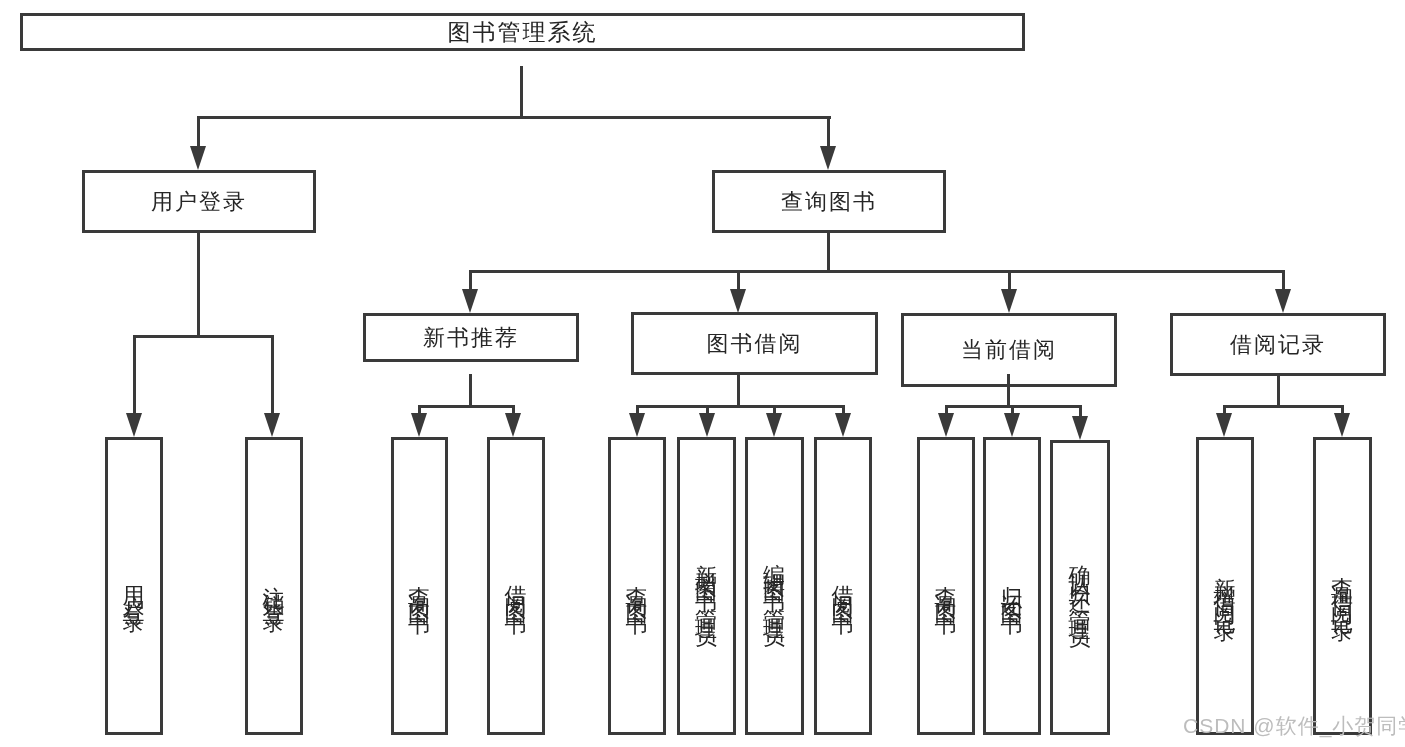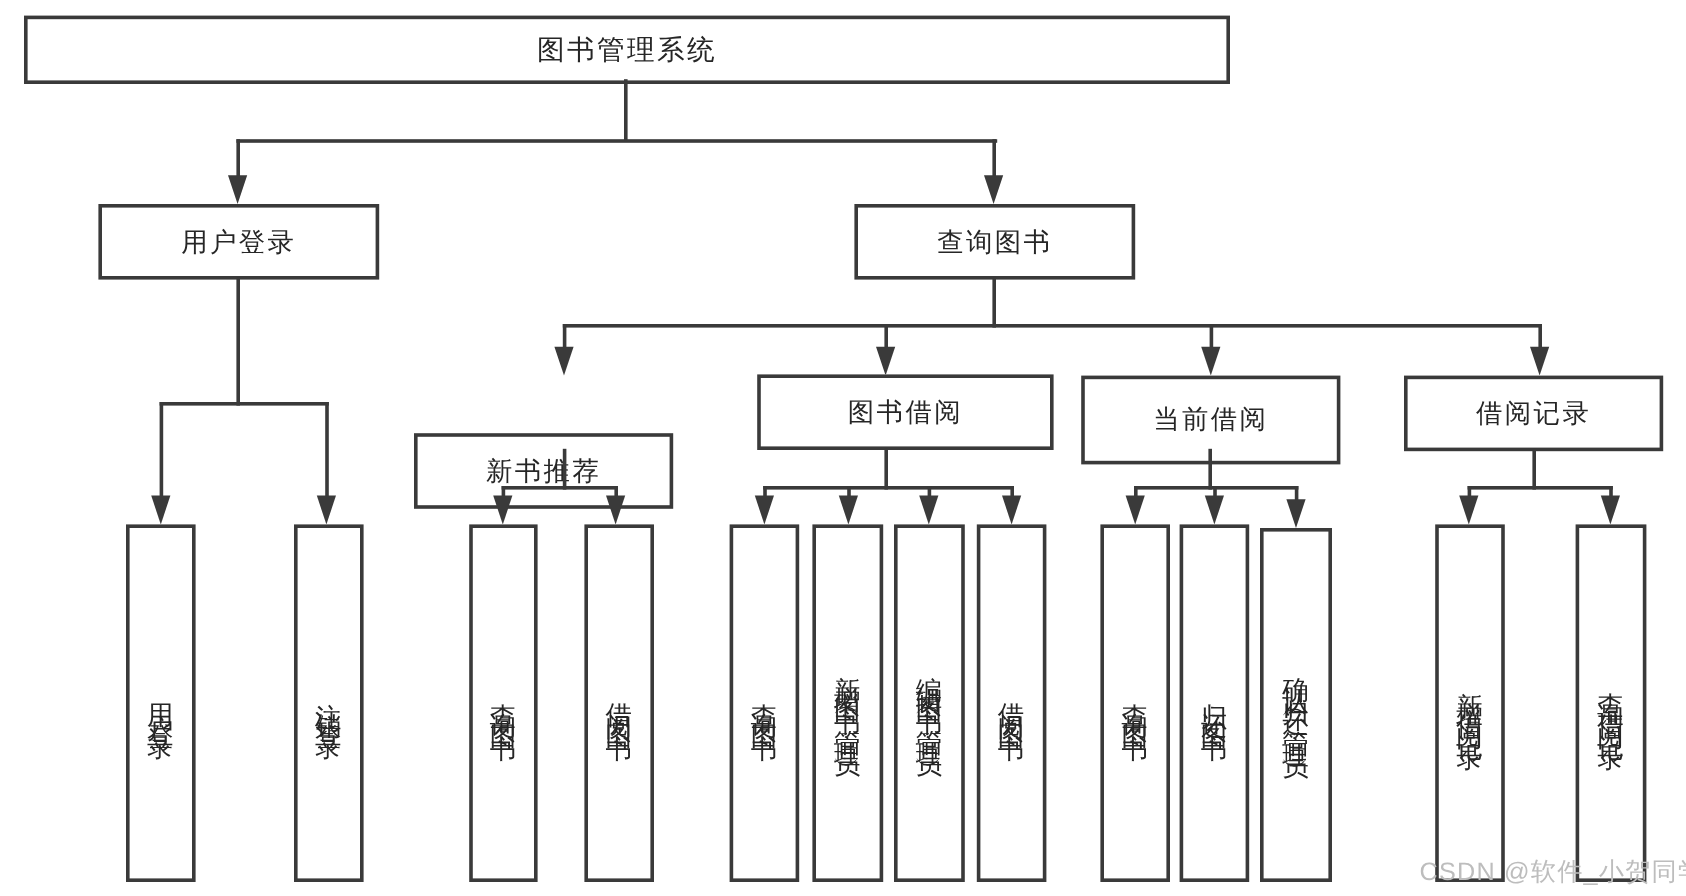--- a/index.html
+++ b/index.html
@@ -51,21 +51,21 @@
     position:absolute;left:1183px;top:712px;
     font-size:21px;letter-spacing:1px;
     color:var(--wm);z-index:5;white-space:nowrap;
   }
 </style>
 </head>
 <body>
 
 <div class="stage">
 
-  <div class="box root" style="left:20px;top:13px;width:1005px;height:57px;">
+  <div class="box root" style="left:20px;top:13px;width:1005px;height:38px;">
     <span class="hlabel">图书管理系统</span>
   </div>
 
   <div class="line" style="left:520px;top:66px;width:3px;height:52px;"></div>
   <div class="line" style="left:197px;top:116px;width:634px;height:3px;"></div>
   <div class="line" style="left:197px;top:116px;width:3px;height:34px;"></div>
   <div class="arrow" style="left:190px;top:146px;"></div>
   <div class="line" style="left:827px;top:116px;width:3px;height:34px;"></div>
   <div class="arrow" style="left:820px;top:146px;"></div>
 
@@ -87,21 +87,21 @@
   <div class="line" style="left:469px;top:270px;width:816px;height:3px;"></div>
   <div class="line" style="left:469px;top:270px;width:3px;height:22px;"></div>
   <div class="arrow" style="left:462px;top:289px;"></div>
   <div class="line" style="left:737px;top:270px;width:3px;height:22px;"></div>
   <div class="arrow" style="left:730px;top:289px;"></div>
   <div class="line" style="left:1008px;top:270px;width:3px;height:22px;"></div>
   <div class="arrow" style="left:1001px;top:289px;"></div>
   <div class="line" style="left:1282px;top:270px;width:3px;height:22px;"></div>
   <div class="arrow" style="left:1275px;top:289px;"></div>
 
-  <div class="box" style="left:345px;top:313px;width:216px;height:63px;margin-top:48px;">
+  <div class="box" style="left:363px;top:313px;width:216px;height:49px;">
     <span class="hlabel">新书推荐</span>
   </div>
   <div class="box" style="left:631px;top:312px;width:247px;height:63px;">
     <span class="hlabel">图书借阅</span>
   </div>
   <div class="box" style="left:901px;top:313px;width:216px;height:74px;">
     <span class="hlabel">当前借阅</span>
   </div>
   <div class="box" style="left:1170px;top:313px;width:216px;height:63px;">
     <span class="hlabel">借阅记录</span>

